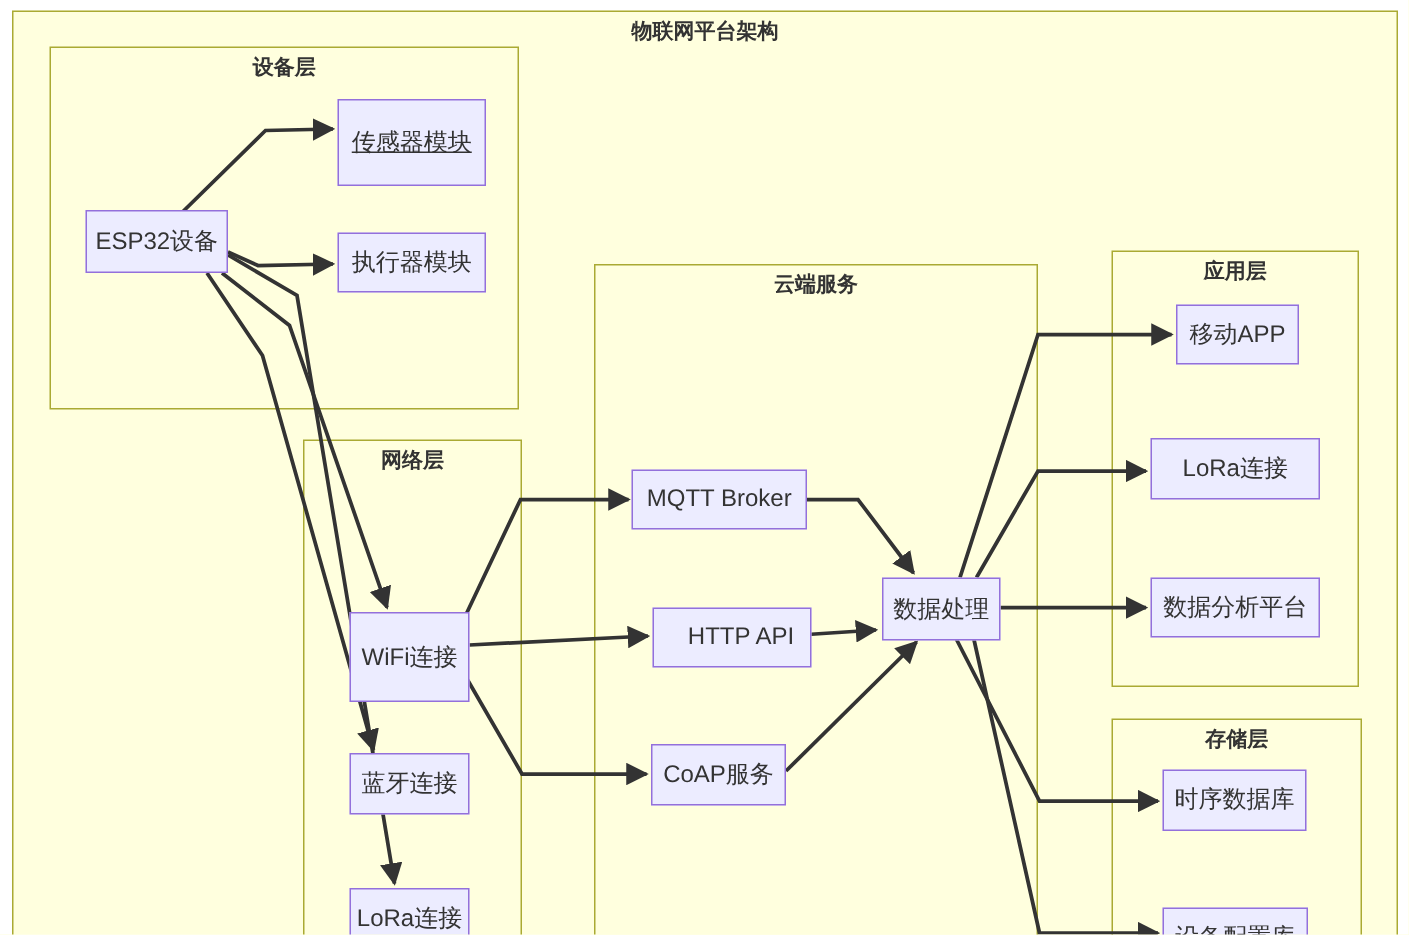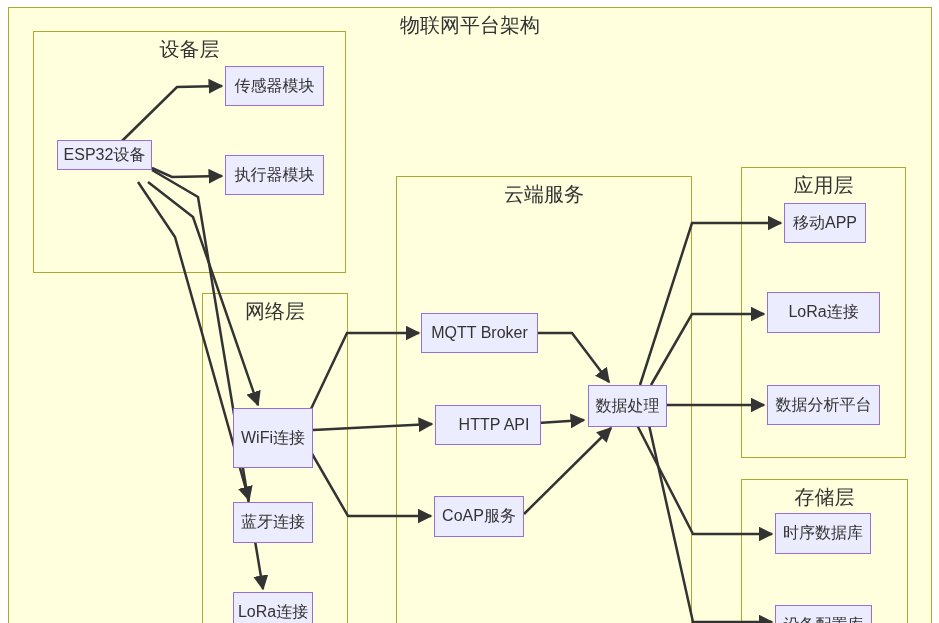--- a/index.html
+++ b/index.html
@@ -13,22 +13,23 @@
     position:absolute;
     background:#ffffde;
     border:1px solid #aaaa33;
     box-sizing:border-box;
     z-index:1;
   }
   .group-label{
     display:block;
     text-align:center;
     padding-top:4px;
-    font-size:20px;
+    font-size:14px;
     color:#333333;
+    font-weight:bold;
   }
   #edge-layer{
     position:absolute;left:0;top:0;z-index:2;
     pointer-events:none;
   }
   .edge{
     stroke:#333333;
     stroke-width:2.5;
     fill:none;
   }
@@ -44,22 +45,22 @@
     white-space:nowrap;
   }
   
   #g-outer  {left:8px;  top:7px;   width:924px;height:640px;}
   #g-device {left:33px; top:31px;  width:313px;height:242px;}
   #g-network{left:202px;top:293px; width:146px;height:334px;}
   #g-cloud  {left:396px;top:176px; width:296px;height:451px;}
   #g-app    {left:741px;top:167px; width:165px;height:291px;}
   #g-storage{left:741px;top:479px; width:167px;height:148px;}
   
-  #n-esp32     {left:57px; top:140px;width:95px; height:30px;}
-  #n-sensor    {left:225px;top:66px; width:99px; height:40px;}
+  #n-esp32     {left:57px; top:140px;width:95px; height:42px;}
+  #n-sensor    {left:225px;top:66px; width:99px; height:58px;text-decoration:underline;}
   #n-actuator  {left:225px;top:155px;width:99px; height:40px;}
   #n-wifi      {left:233px;top:408px;width:80px; height:60px;}
   #n-bluetooth {left:233px;top:502px;width:80px; height:41px;}
   #n-lora      {left:233px;top:592px;width:80px; height:40px;}
   #n-mqtt      {left:421px;top:313px;width:117px;height:40px;}
   #n-http      {left:435px;top:405px;width:106px; height:40px;padding-left:12px;}
   #n-coap      {left:434px;top:496px;width:90px; height:41px;}
   #n-processing{left:588px;top:385px;width:79px; height:42px;}
   #n-mobile    {left:784px;top:203px;width:82px; height:40px;}
   #n-web       {left:767px;top:292px;width:113px;height:41px;}

